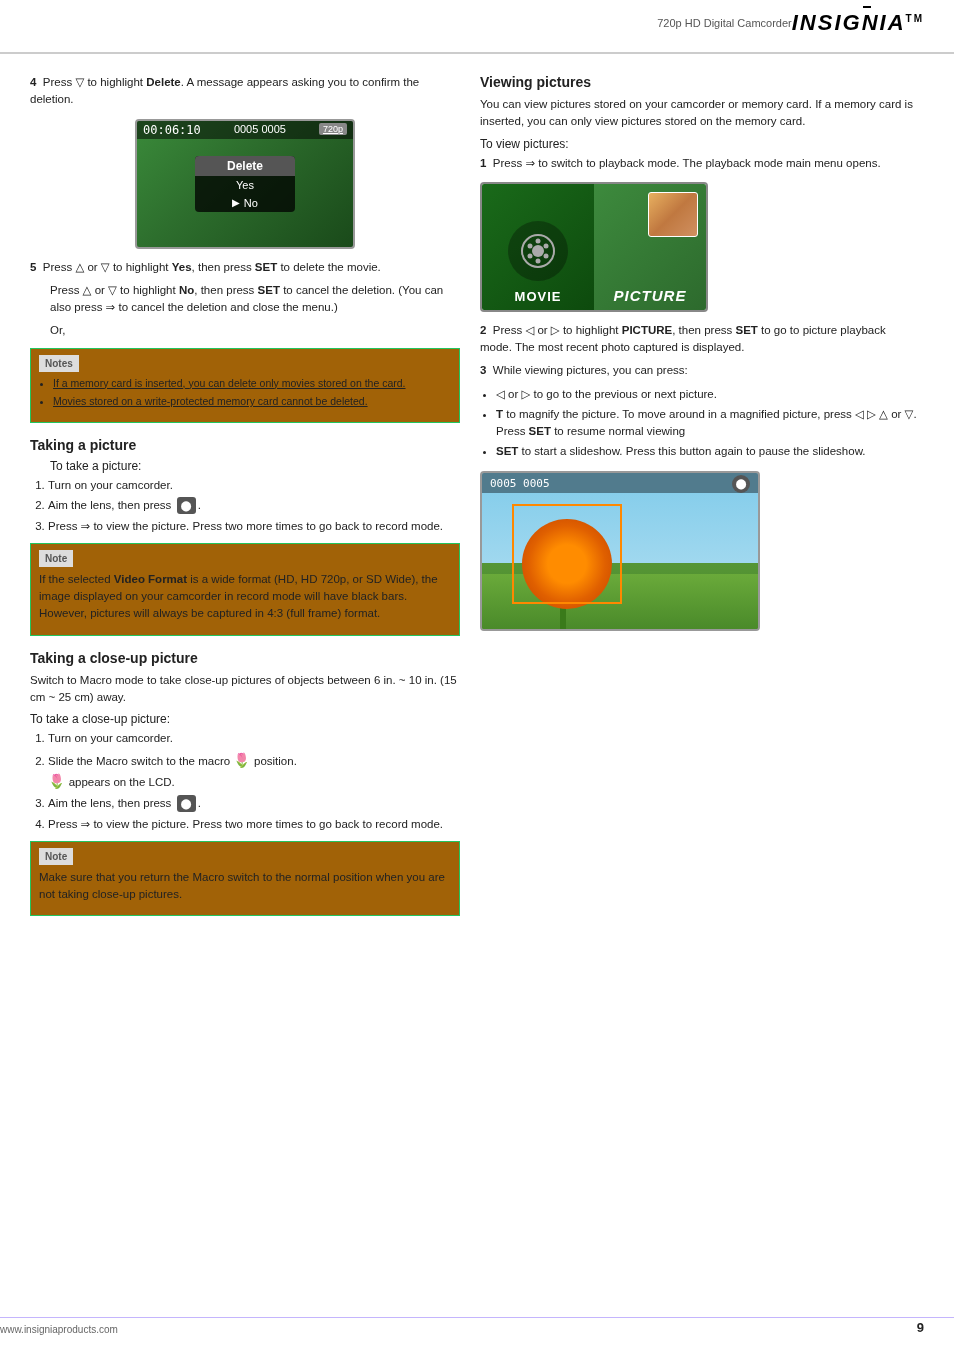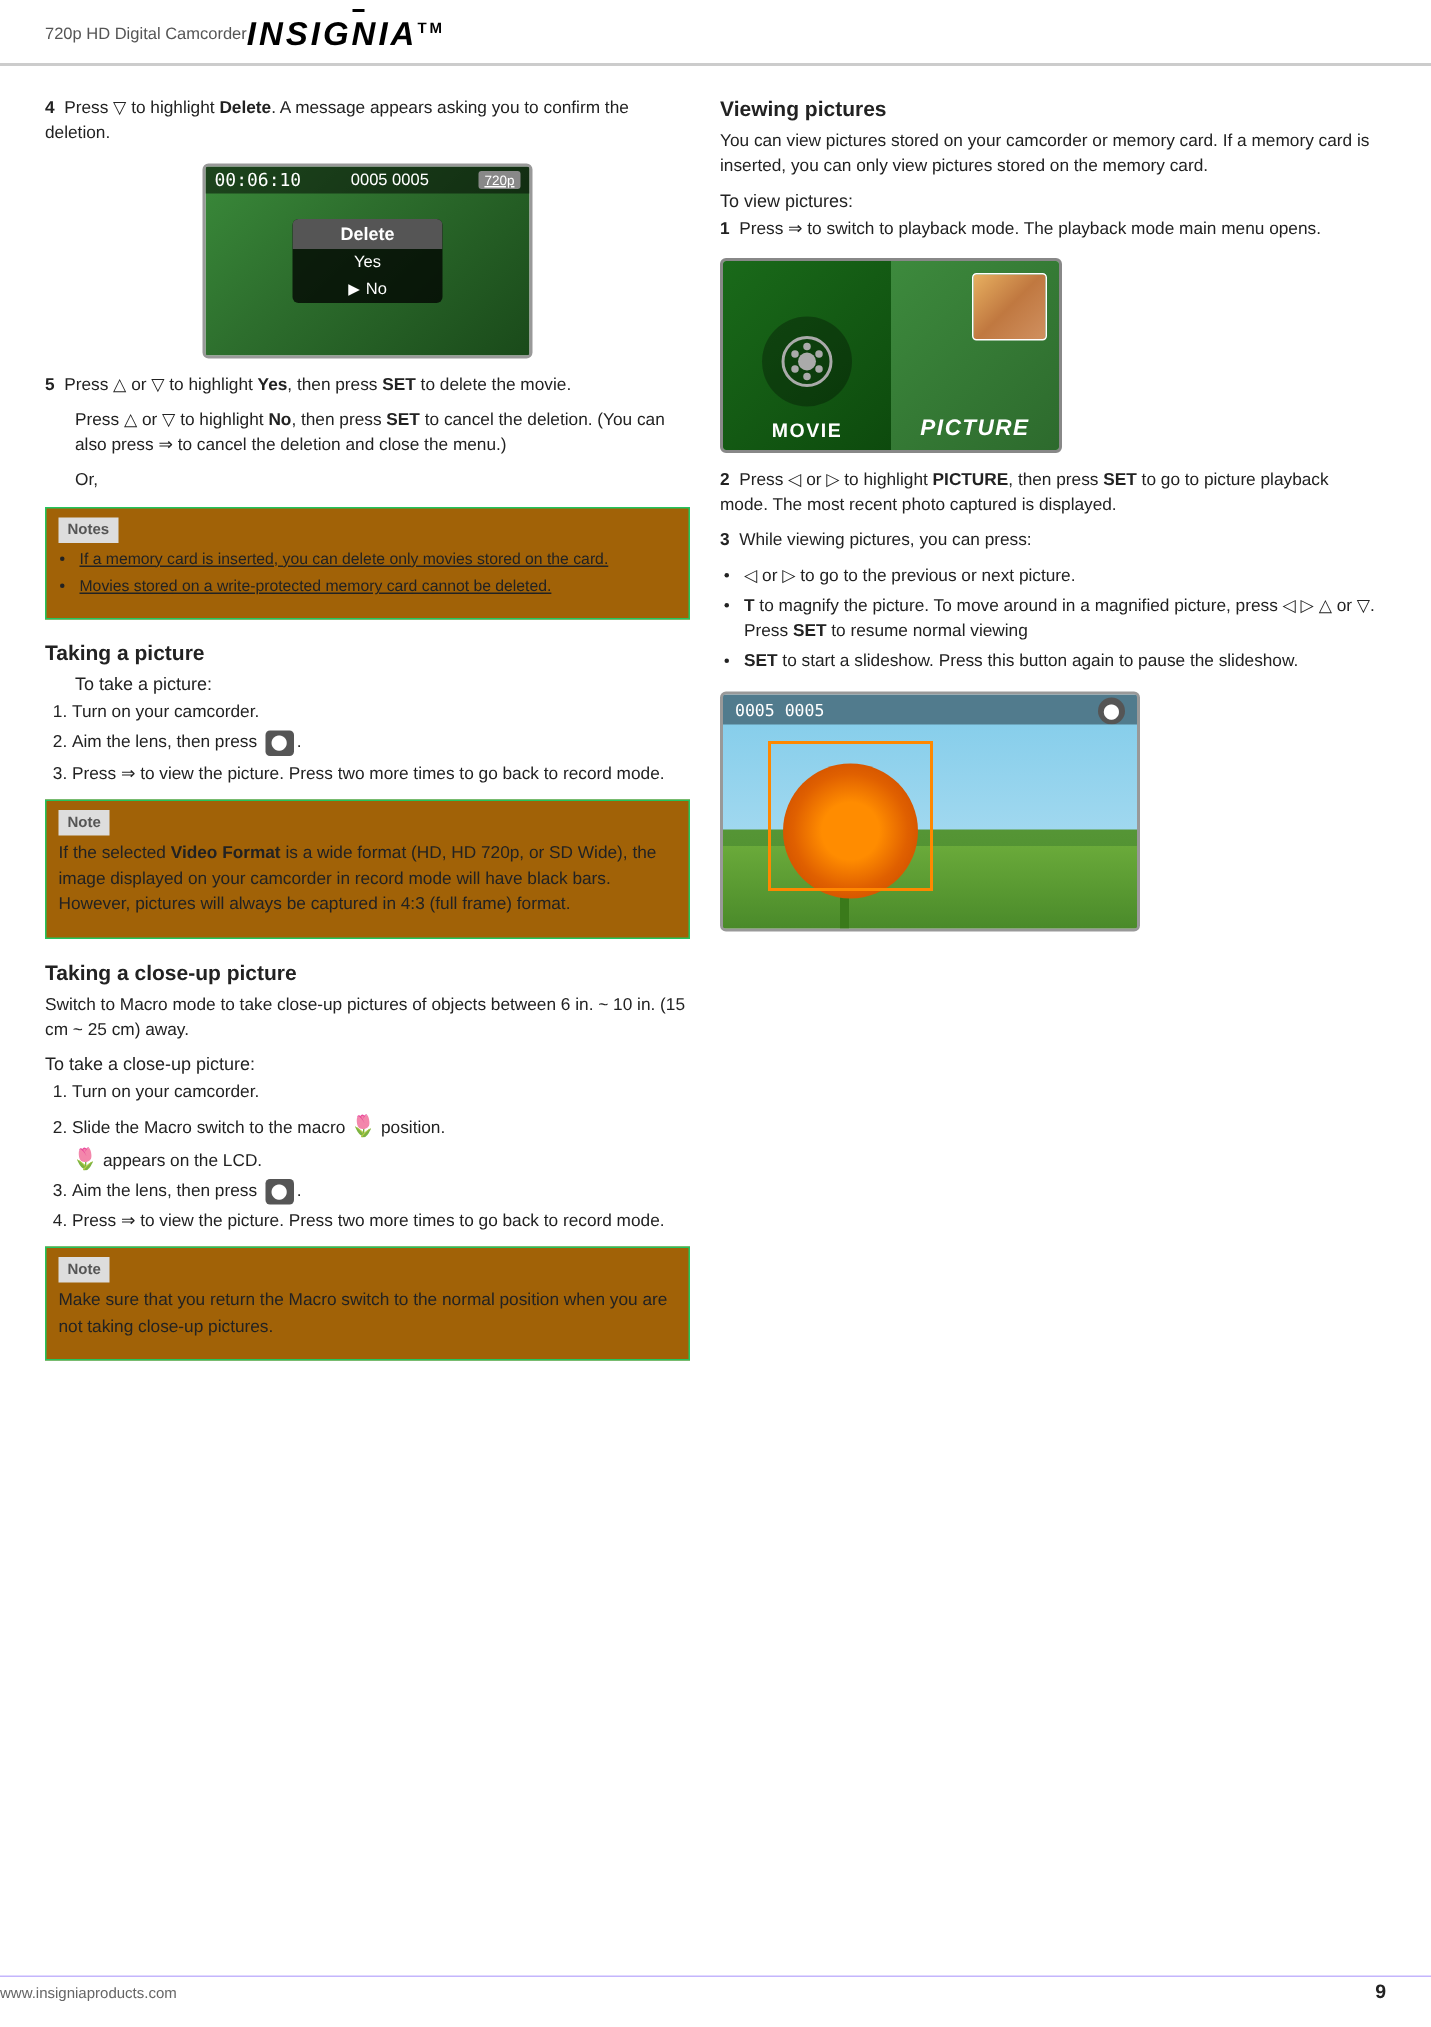--- a/index.html
+++ b/index.html
@@ -7,23 +7,23 @@
       font-family: Arial, sans-serif;
       font-size: 12px;
       background: #fff;
       color: #222;
       width: 954px;
       min-height: 1351px;
       position: relative;
     }
     .page-header {
       display: flex;
-      justify-content: flex-start;
-      align-items: center;
-      padding: 10px 30px 6px 30px;
+      justify-content: flex-end;
+      align-items: center;
+      padding: 10px 30px 16px 30px;
       border-bottom: 2px solid #ccc;
     }
     .page-title-text {
       font-size: 11px;
       color: #555;
     }
     .insignia-logo {
       font-size: 22px;
       font-weight: bold;
       letter-spacing: 2px;
@@ -118,21 +118,21 @@
     }
     .camera-overlay-bar {
       position: absolute;
       top: 0; left: 0; right: 0;
       background: rgba(0,0,0,0.5);
       color: #fff;
       font-size: 11px;
       padding: 2px 6px;
       display: flex;
       justify-content: space-between;
-      align-items: center;
+      align-items: flex-start;
     }
     .timecode {
       font-family: monospace;
       font-size: 12px;
     }
     .resolution-badge {
       background: #888;
       color: #fff;
       font-size: 9px;
       padding: 1px 4px;

